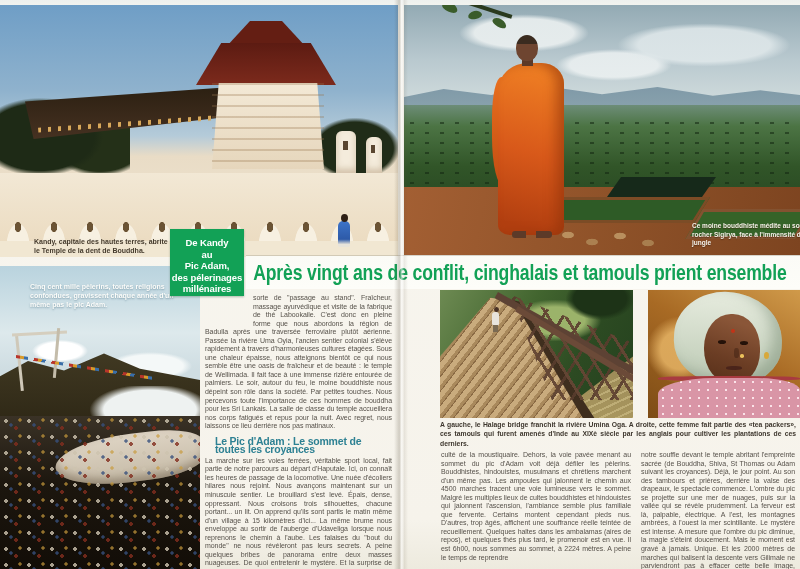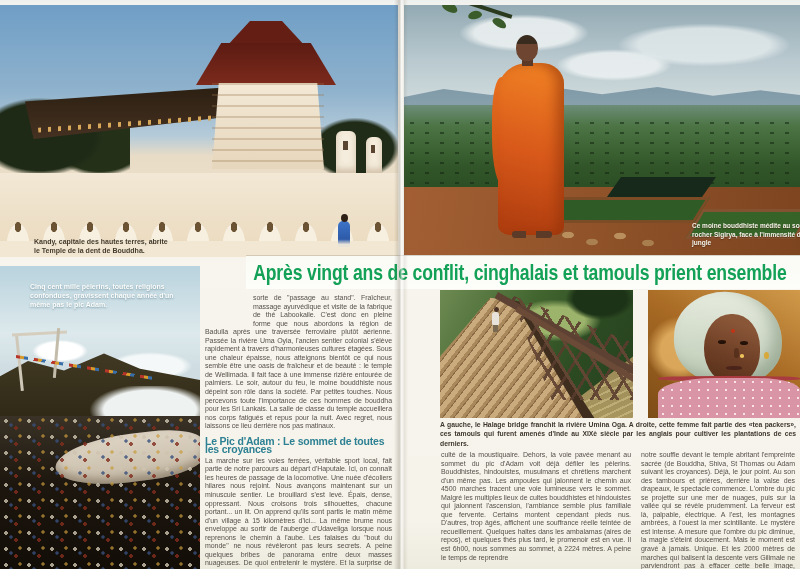--- a/index.html
+++ b/index.html
@@ -12,21 +12,21 @@
   
   .headline-strip{left:246px;top:256px;width:554px;height:33px;background:linear-gradient(180deg,#fbfbf6,#fdfdf9);box-shadow:0 -1px 0 rgba(120,115,100,.25);z-index:6;overflow:hidden;}
   .headline-text{display:inline-block;transform:scaleX(.8);transform-origin:0 50%;white-space:nowrap;font-size:22px;font-weight:bold;color:#12a156;letter-spacing:-.2px;line-height:33px;padding-left:9px;}
   .kicker{left:170px;top:229px;width:74px;height:67px;background:#12a156;z-index:7;box-shadow:0 1px 2px rgba(40,80,50,.35);}
   .kicker-text{padding-top:8px;text-align:center;color:#fff;font-weight:bold;font-size:9.5px;line-height:11.5px;letter-spacing:-.1px;}
 
   
   .bodycopy{font-size:7px;line-height:8.55px;text-align:justify;color:#56514a;letter-spacing:-.05px;}
   .col1{left:205px;top:294px;width:187px;height:262px;z-index:5;}
   .wrap-spacer{float:left;width:48px;height:27px;}
-  .subhead{color:#2d8193;font-weight:bold;font-size:10.5px;letter-spacing:-.2px;margin:6px 0 3px 0;text-align:left;}
+  .subhead{color:#2d8193;font-weight:bold;font-size:10.5px;letter-spacing:-.2px;margin:6px 0 3px 10px;text-align:left;}
   .col2{left:441px;top:451px;width:190px;height:108px;z-index:5;}
   .col3{left:641px;top:451px;width:154px;height:108px;z-index:5;}
   .photo-caption-print{left:440px;top:420px;width:356px;font-size:6.8px;line-height:9.3px;font-weight:bold;color:#3e372e;text-align:justify;z-index:5;}
 
   
   .fold{left:394px;top:0;width:14px;height:569px;z-index:9;background:linear-gradient(90deg,rgba(70,60,40,0) 0%,rgba(70,60,40,.22) 38%,rgba(255,255,255,.55) 55%,rgba(90,80,60,.10) 75%,rgba(70,60,40,0) 100%);}
 
   
   .ph{overflow:hidden;z-index:2;}
   .temple{left:0;top:5px;width:398px;height:252px;background:linear-gradient(180deg,#6f9ec6 0%,#8fb2cd 34%,#b5cbd9 52%,#e9dcc6 60%,#f0e6d2 100%);}
@@ -153,20 +153,27 @@
     <div class="abs p-frame2"></div>
     <div class="abs p-flags"></div>
     <div class="abs p-crowd"></div>
     <div class="abs p-terrace"></div>
     <div class="abs p-specks"></div>
     <div class="abs caption-pilgrims pre">Cinq cent mille pèlerins, toutes religions
 confondues, gravissent chaque année d'un
 même pas le pic Adam.</div>
   </div>
 
+  <div class="abs kicker">
+    <div class="kicker-text pre">De Kandy
+au
+Pic Adam,
+des pélerinages
+millénaires</div>
+  </div>
 
   <div class="abs headline-strip">
     <span class="headline-text">Après vingt ans de conflit, cinghalais et tamouls prient ensemble</span>
   </div>
 
   <div class="abs col1 bodycopy">
     <div class="wrap-spacer"></div>
     <span>sorte de "passage au stand". Fraîcheur, massage ayurvédique et visite de la fabrique de thé Labookaile. C'est donc en pleine forme que nous abordons la région de Badulla après une traversée ferroviaire plutôt aérienne. Passée la rivière Uma Oyia, l'ancien sentier colonial s'élève rapidement à travers d'harmonieuses cultures étagées. Sous une chaleur épaisse, nous atteignons bientôt ce qui nous semble être une oasis de fraîcheur et de beauté : le temple de Wellimada. Il fait face à une immense rizière entourée de palmiers. Le soir, autour du feu, le moine bouddhiste nous dépeint son rôle dans la société. Par petites touches. Nous percevons toute l'importance de ces hommes de bouddha pour les Sri Lankais. La salle de classe du temple accueillera nos corps fatigués et repus pour la nuit. Avec regret, nous laissons ce lieu derrière nos pas matinaux.</span>
     <div class="subhead">Le Pic d'Adam : Le sommet de toutes les croyances</div>
     <span>La marche sur les voies ferrées, véritable sport local, fait partie de notre parcours au départ d'Haputale. Ici, on connaît les heures de passage de la locomotive. Une nuée d'écoliers hilares nous rejoint. Nous avançons maintenant sur un minuscule sentier. Le brouillard s'est levé. Épais, dense, oppressant. Nous croisons trois silhouettes, chacune portant... un lit. On apprend qu'ils sont partis le matin même d'un village à 15 kilomètres d'ici... La même brume nous enveloppe au sortir de l'auberge d'Udaveliga lorsque nous reprenons le chemin à l'aube. Les falaises du "bout du monde" ne nous révéleront pas leurs secrets. A peine quelques bribes de panorama entre deux masses nuageuses. De quoi entretenir le mystère. Et la surprise de trouver dans cette partie de l'île ces scènes dignes de paysages irlandais. 2h00 du matin. Village de Dalhousie. Nous nous extirpons avec diffi-</span>

